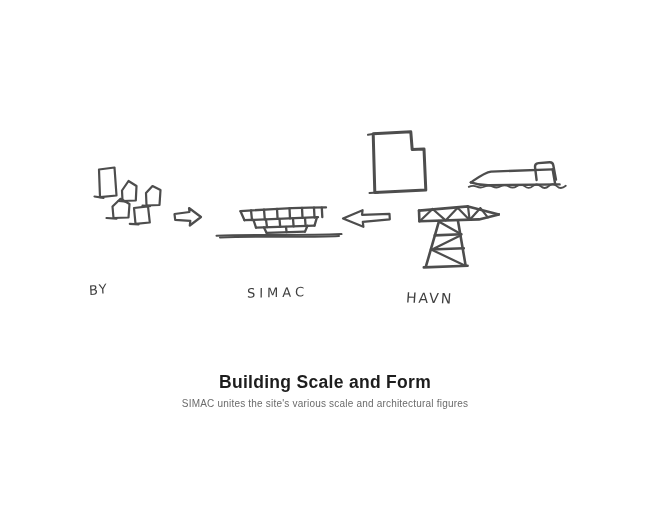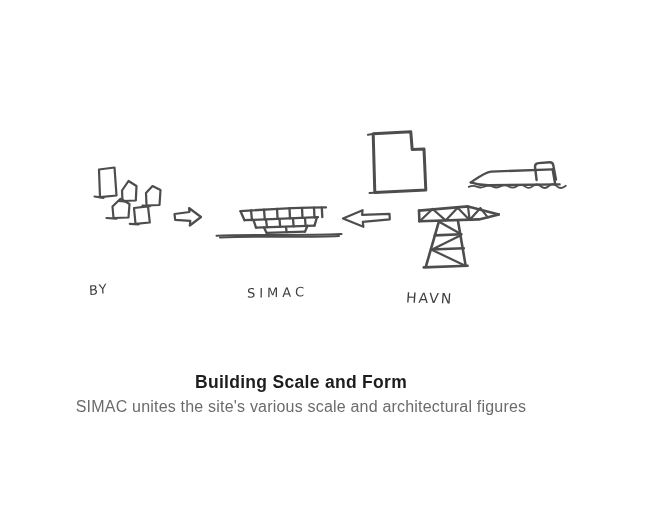--- a/index.html
+++ b/index.html
@@ -22,31 +22,31 @@
   .hand-label{
     position:absolute;
     font-family:"DejaVu Sans",sans-serif;
     color:var(--label-ink);
     font-size:13px;
     white-space:nowrap;
   }
   .hand-label.town{left:89px;top:282px;letter-spacing:1.5px;transform:rotate(-7deg) skewX(-4deg);}
   .hand-label.simac{left:247px;top:285px;letter-spacing:4px;transform:rotate(-1.5deg) skewX(-2deg);}
   .hand-label.harbor{left:406px;top:290px;font-size:14px;letter-spacing:2px;transform:rotate(1deg) skewX(-3deg);}
-  .caption{position:absolute;left:0;width:602px;text-align:center;}
+  .caption{position:absolute;left:0;width:602px;text-align:center;padding-left:24px;}
   .caption-title{
     top:372px;
     font-size:17.5px;
     font-weight:bold;
     letter-spacing:0.3px;
     color:var(--title);
   }
   .caption-subtitle{
     top:398px;
-    font-size:16px;
+    font-size:10px;
     letter-spacing:0.2px;
     color:var(--subtitle);
   }
 </style>
 </head>
 <body>
 
 <div class="canvas">
 
   <svg class="sketch-svg" width="650" height="505" viewBox="0 0 650 505">

